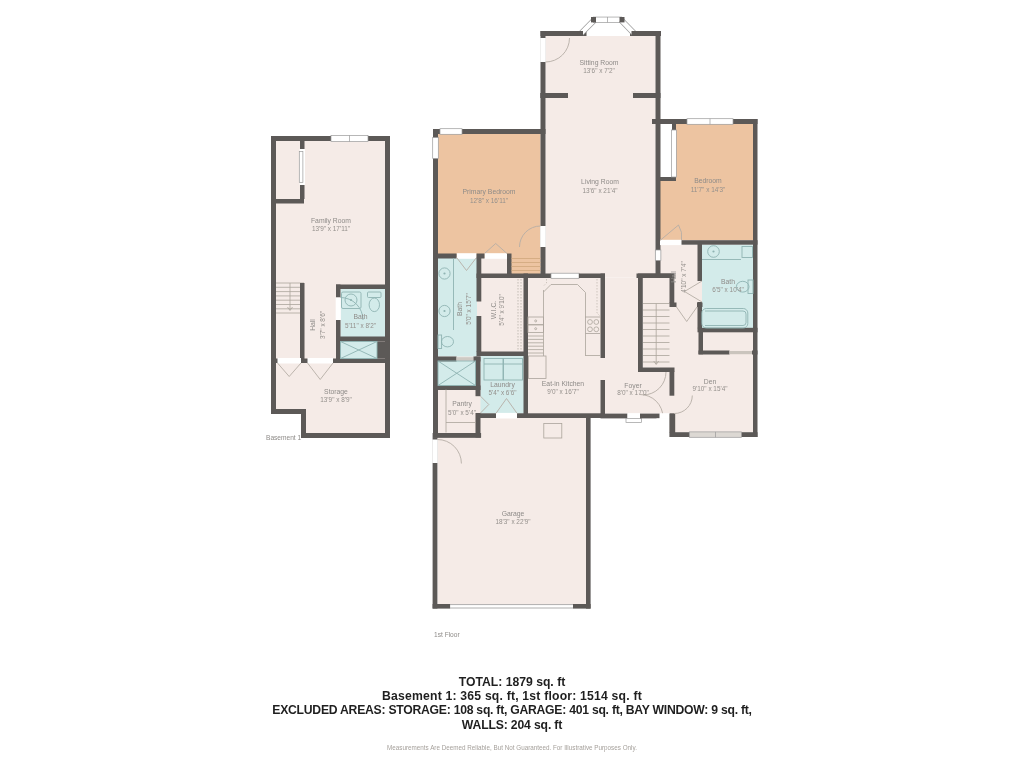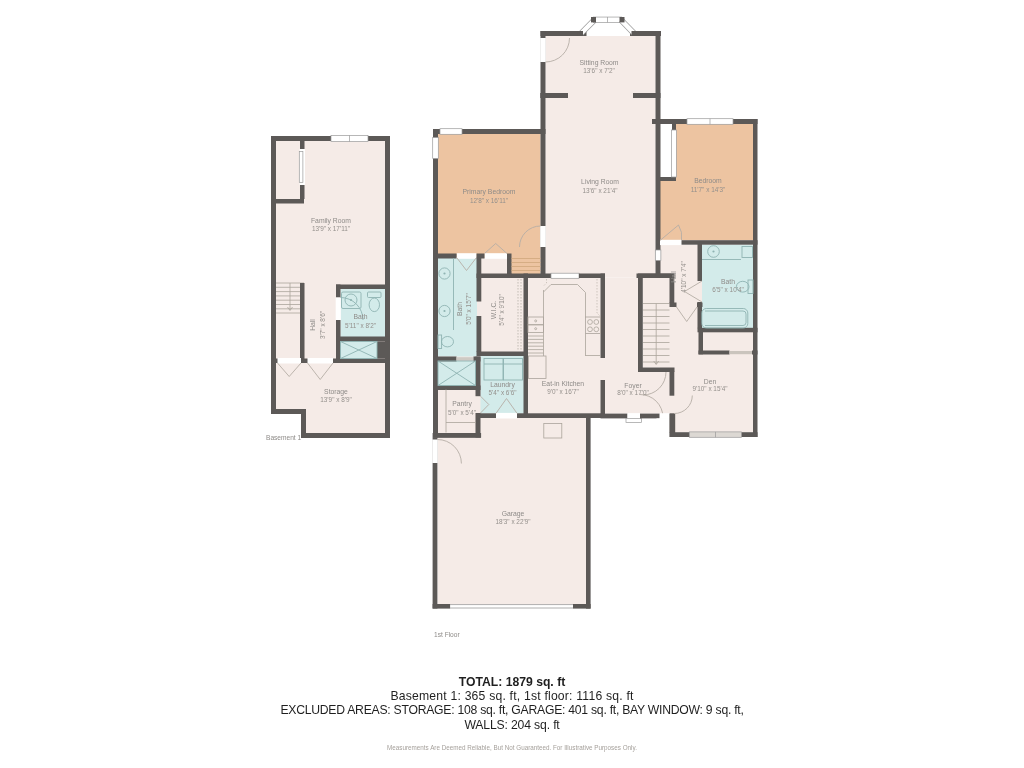--- a/index.html
+++ b/index.html
@@ -361,20 +361,20 @@
 <text class="lb2" x="633" y="395.2">8'0" x 17'0"</text>
 <text class="lbl" x="710" y="383.5">Den</text>
 <text class="lb2" x="710" y="390.8">9'10" x 15'4"</text>
 <text class="lbl" x="462" y="406">Pantry</text>
 <text class="lb2" x="462" y="414.8">5'0" x 5'4"</text>
 <text class="lbl" x="513" y="515.5">Garage</text>
 <text class="lb2" x="513" y="523.7">18'3" x 22'9"</text>
 <text x="434" y="637" fill="#8e8b88" font-size="6.6px">1st Floor</text>
 </g>
 </svg>
-<div class="tb" style="top:674.5px;font-size:12.2px;line-height:14.4px;">
+<div class="tb" style="top:674.5px;font-size:12.2px;line-height:14.4px;font-weight:bold;">
 <b>TOTAL: 1879 sq. ft</b><br>
-<span style="letter-spacing:0.2px;">Basement 1: 365 sq. ft, 1st floor: 1116 sq. ft</span><br>
+<span style="letter-spacing:0.2px;">Basement 1: 365 sq. ft, 1st floor: 1514 sq. ft</span><br>
 <span style="letter-spacing:-0.25px;text-align:center;">EXCLUDED AREAS: STORAGE: 108 sq. ft, GARAGE: 401 sq. ft, BAY WINDOW: 9 sq. ft,</span><br>
 <span style="letter-spacing:-0.15px;">WALLS: 204 sq. ft</span>
 </div>
 <div class="tb" style="top:744px;font-size:6.3px;color:#a5a09b;">Measurements Are Deemed Reliable, But Not Guaranteed. For Illustrative Purposes Only.</div>
 </div>
 
 </body></html>

